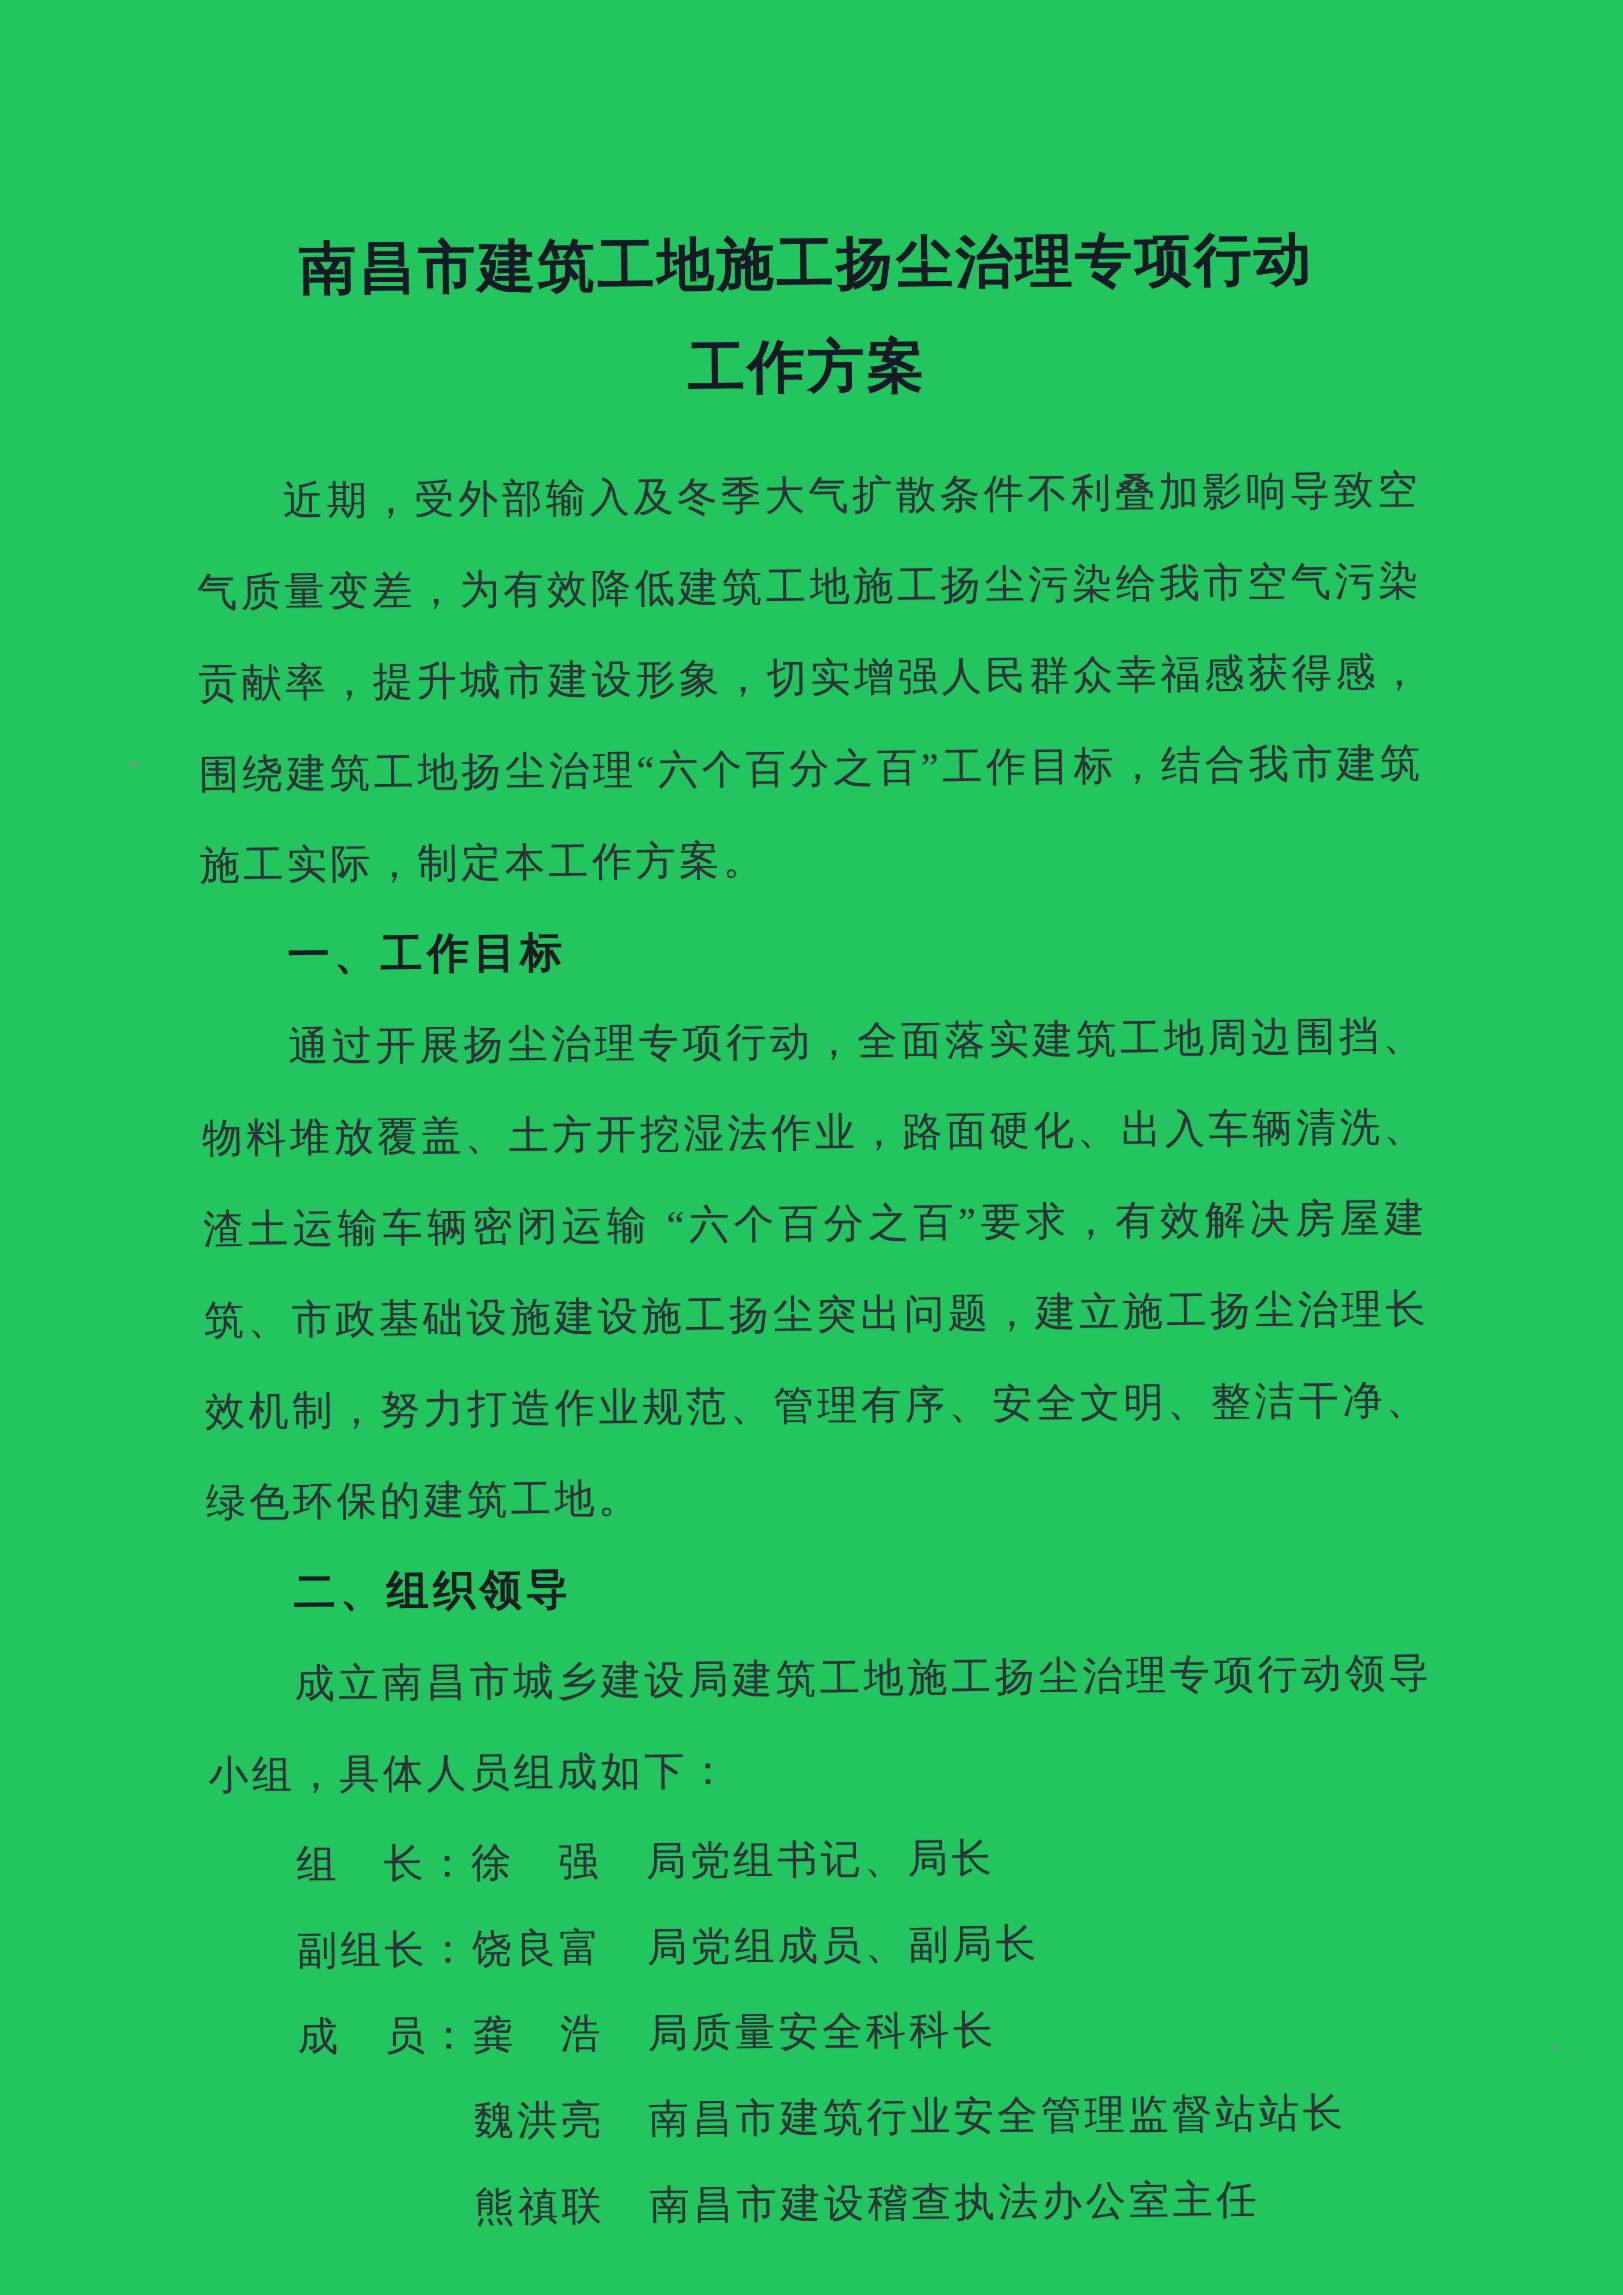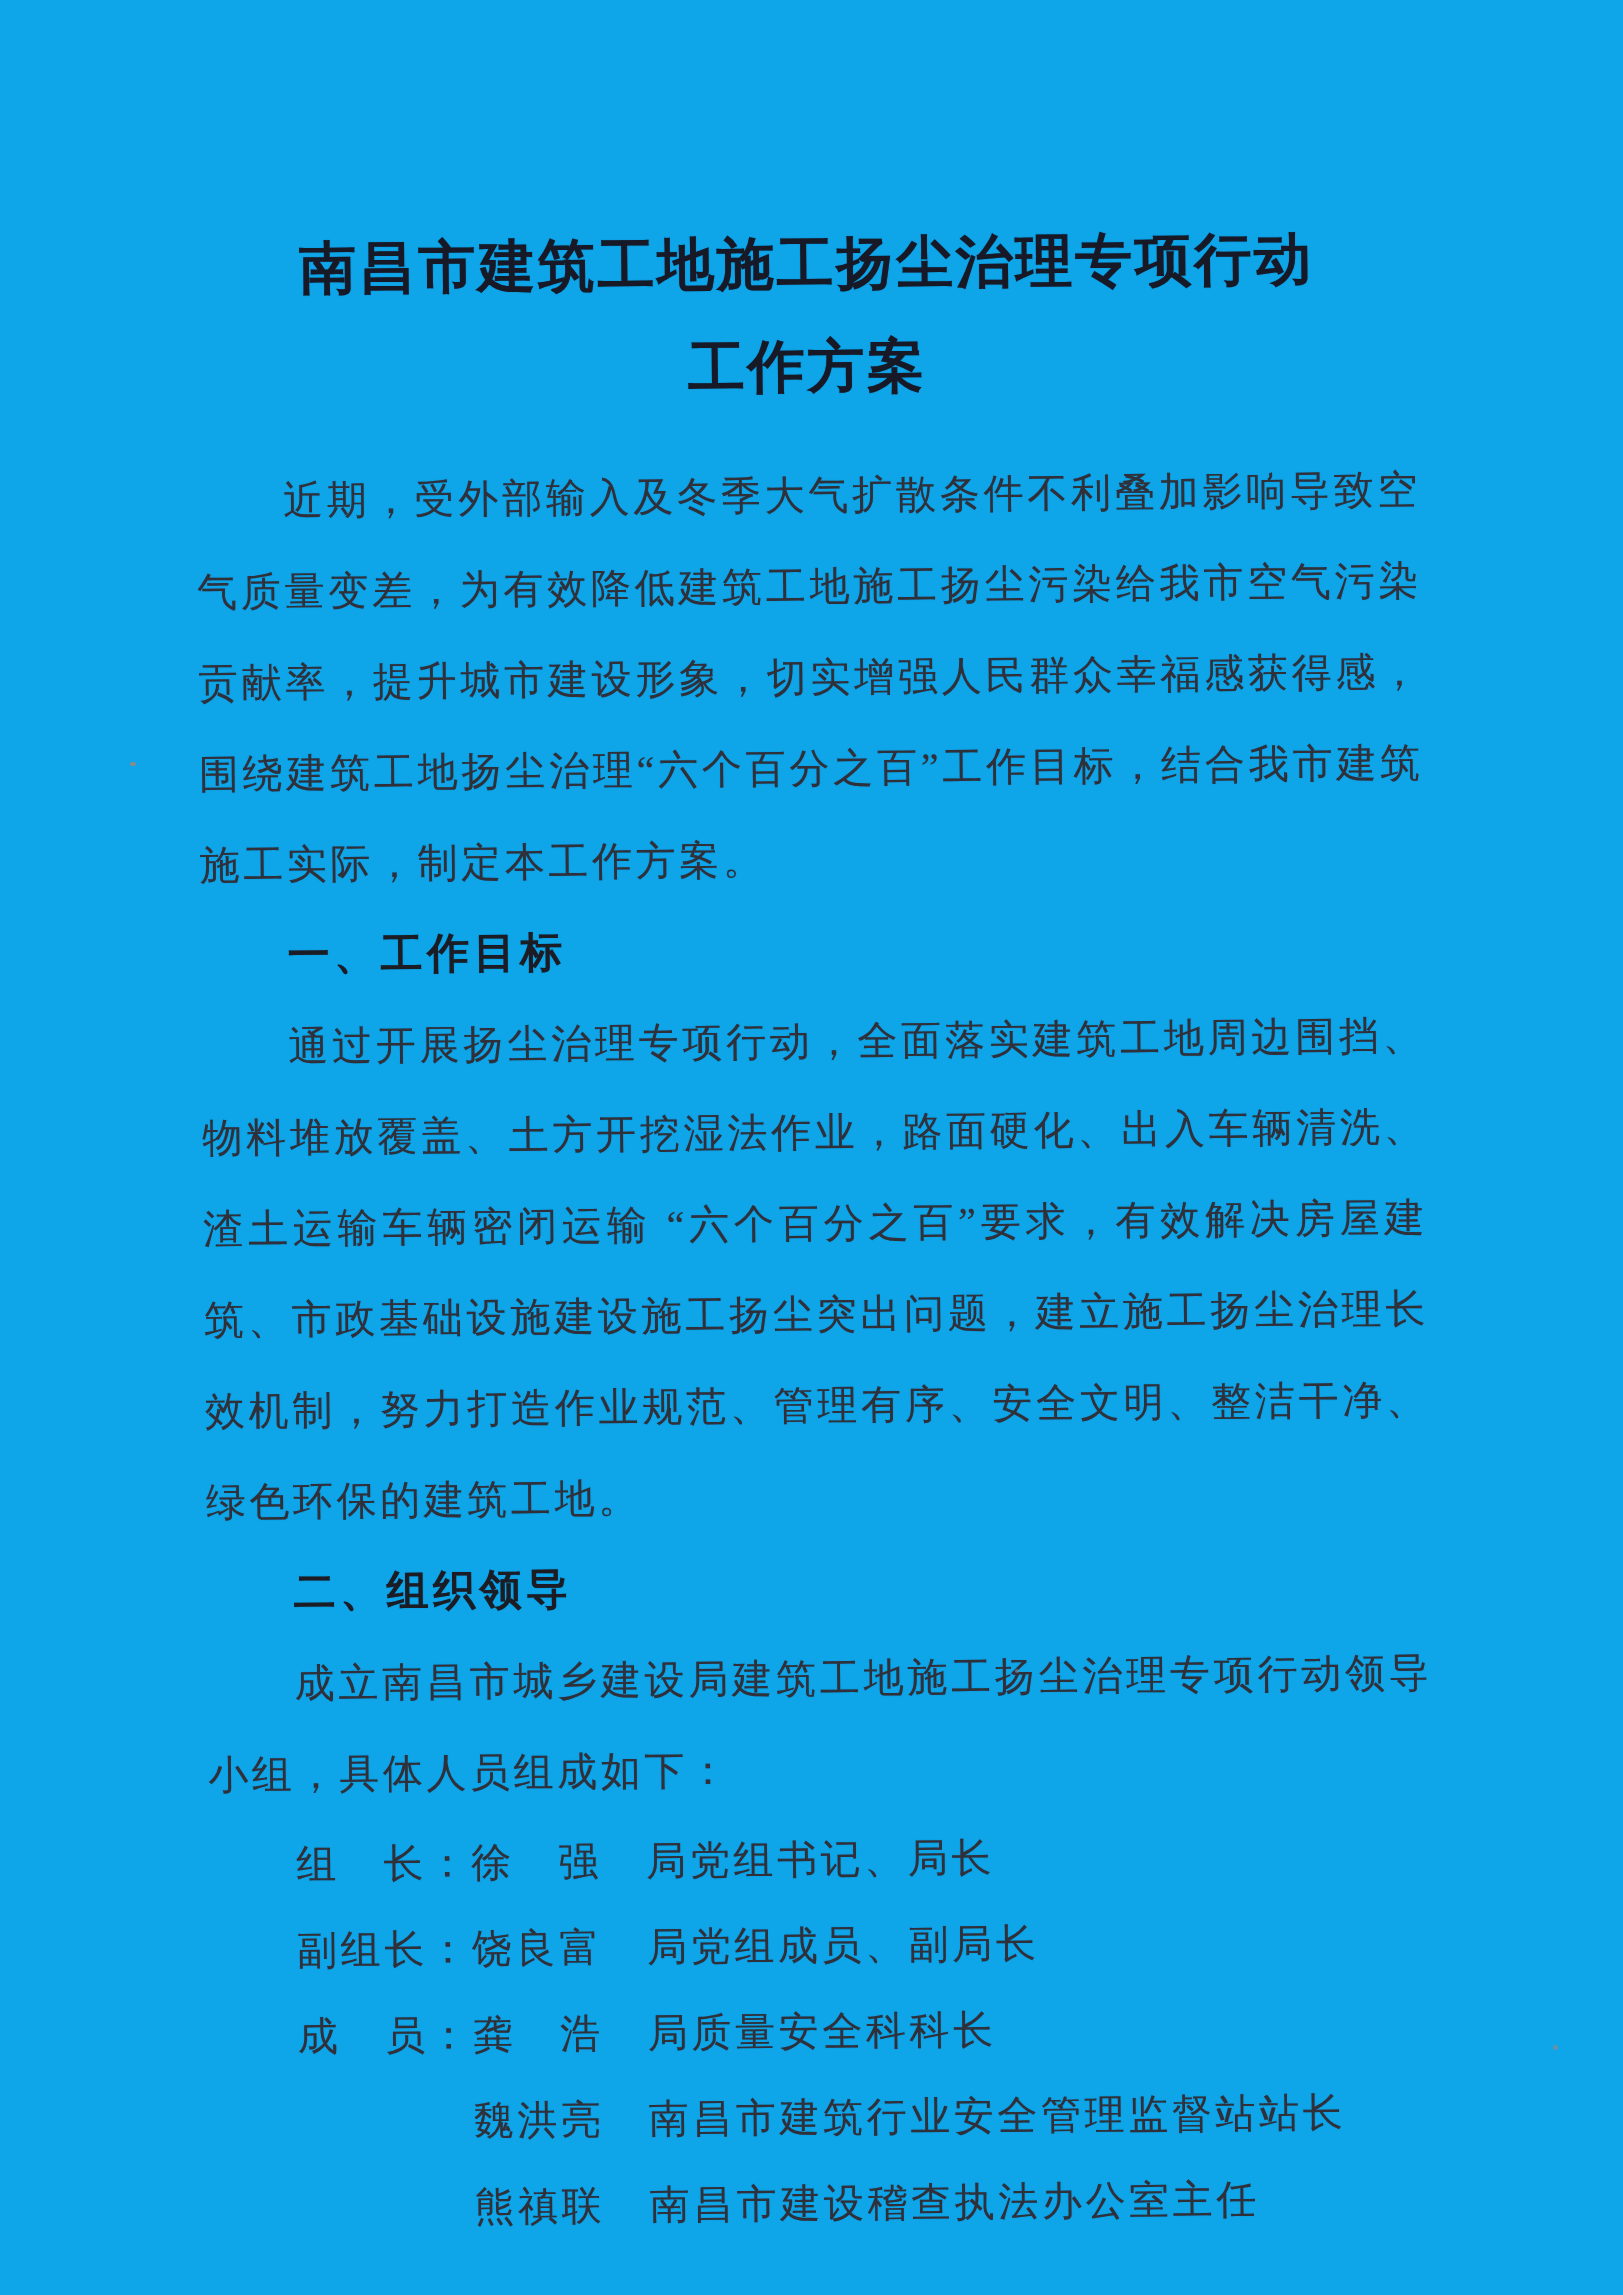--- a/index.html
+++ b/index.html
@@ -5,21 +5,21 @@
   html, body {
     margin: 0;
     padding: 0;
     background: #e8e8e8;
   }
   .page {
     position: relative;
     width: 1624px;
     height: 2295px;
     margin: 0 auto;
-    background: #0ea5e9;
+    background: #22c55e;
     overflow: hidden;
     font-family: "Liberation Serif", serif;
     color: #2e2e36;
   }
   
   .content {
     position: absolute;
     top: 0;
     left: 0;
     right: 0;

